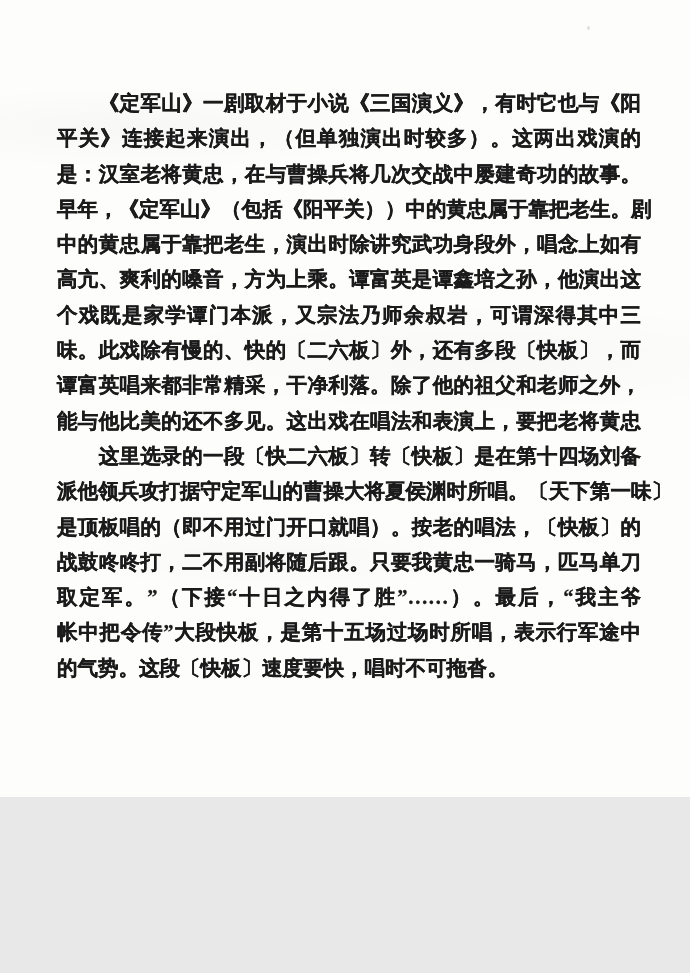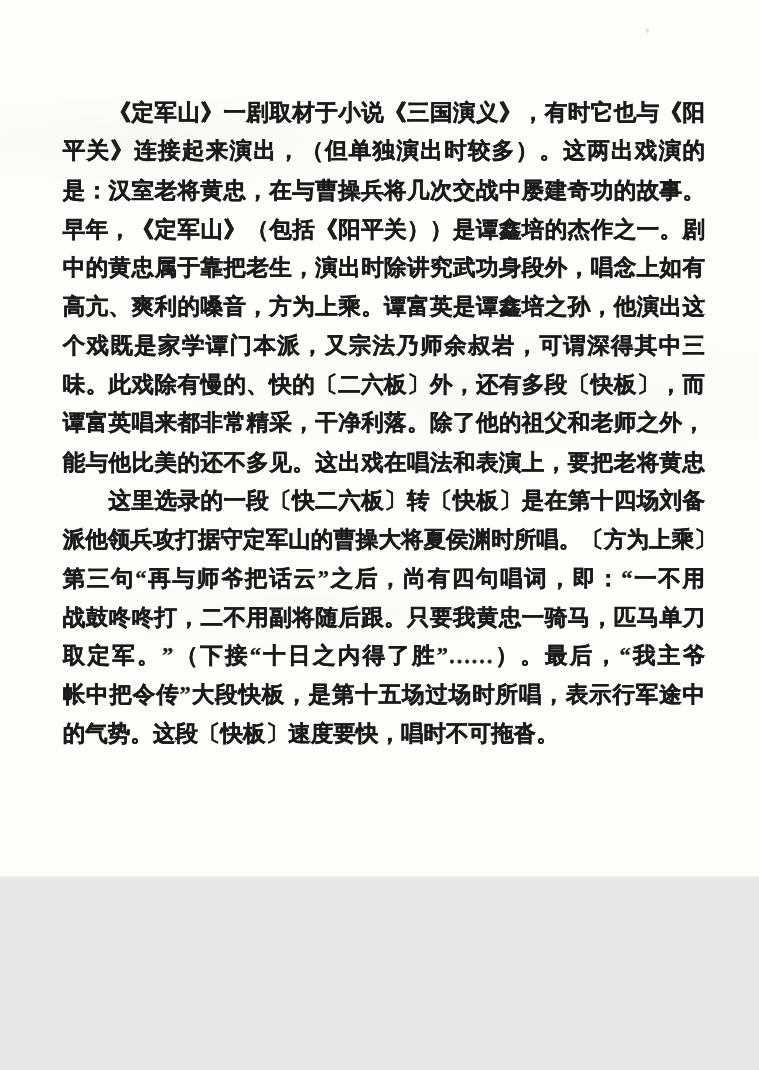--- a/index.html
+++ b/index.html
@@ -101,30 +101,30 @@
 </style>
 </head>
 <body>
 
 <div class="page">
 
   <div class="text-block">
       <div class="text-line">　　《定军山》一剧取材于小说《三国演义》，有时它也与《阳</div>
       <div class="text-line">平关》连接起来演出，（但单独演出时较多）。这两出戏演的</div>
       <div class="text-line">是：汉室老将黄忠，在与曹操兵将几次交战中屡建奇功的故事。</div>
-      <div class="text-line">早年，《定军山》（包括《阳平关））是谭鑫培的杰作之一。剧</div>
+      <div class="text-line">早年，《定军山》（包括《阳平关））中的黄忠属于靠把老生。剧</div>
       <div class="text-line">中的黄忠属于靠把老生，演出时除讲究武功身段外，唱念上如有</div>
       <div class="text-line">高亢、爽利的嗓音，方为上乘。谭富英是谭鑫培之孙，他演出这</div>
       <div class="text-line">个戏既是家学谭门本派，又宗法乃师余叔岩，可谓深得其中三</div>
       <div class="text-line">味。此戏除有慢的、快的〔二六板〕外，还有多段〔快板〕，而</div>
       <div class="text-line">谭富英唱来都非常精采，干净利落。除了他的祖父和老师之外，</div>
       <div class="text-line">能与他比美的还不多见。这出戏在唱法和表演上，要把老将黄忠</div>
       <div class="text-line">　　这里选录的一段〔快二六板〕转〔快板〕是在第十四场刘备</div>
-      <div class="text-line">派他领兵攻打据守定军山的曹操大将夏侯渊时所唱。〔方为上乘〕</div>
-      <div class="text-line">第三句“再与师爷把话云”之后，尚有四句唱词，即：“一不用</div>
+      <div class="text-line">派他领兵攻打据守定军山的曹操大将夏侯渊时所唱。〔天下第一味〕</div>
+      <div class="text-line">是顶板唱的（即不用过门开口就唱）。按老的唱法，〔快板〕的</div>
       <div class="text-line">战鼓咚咚打，二不用副将随后跟。只要我黄忠一骑马，匹马单刀</div>
       <div class="text-line">取定军。”（下接“十日之内得了胜”……）。最后，“我主爷</div>
       <div class="text-line">帐中把令传”大段快板，是第十五场过场时所唱，表示行军途中</div>
       <div class="text-line para-end">的气势。这段〔快板〕速度要快，唱时不可拖沓。</div>
     </div>
 
   <div class="speckle" style="left:130px; top:892px; width:3px; height:4px;"></div>
   <div class="speckle" style="left:161px; top:894px; width:3px; height:4px;"></div>
   <div class="speckle" style="left:205px; top:897px; width:2px; height:3px;"></div>
   <div class="speckle" style="left:277px; top:894px; width:2px; height:2px;"></div>

